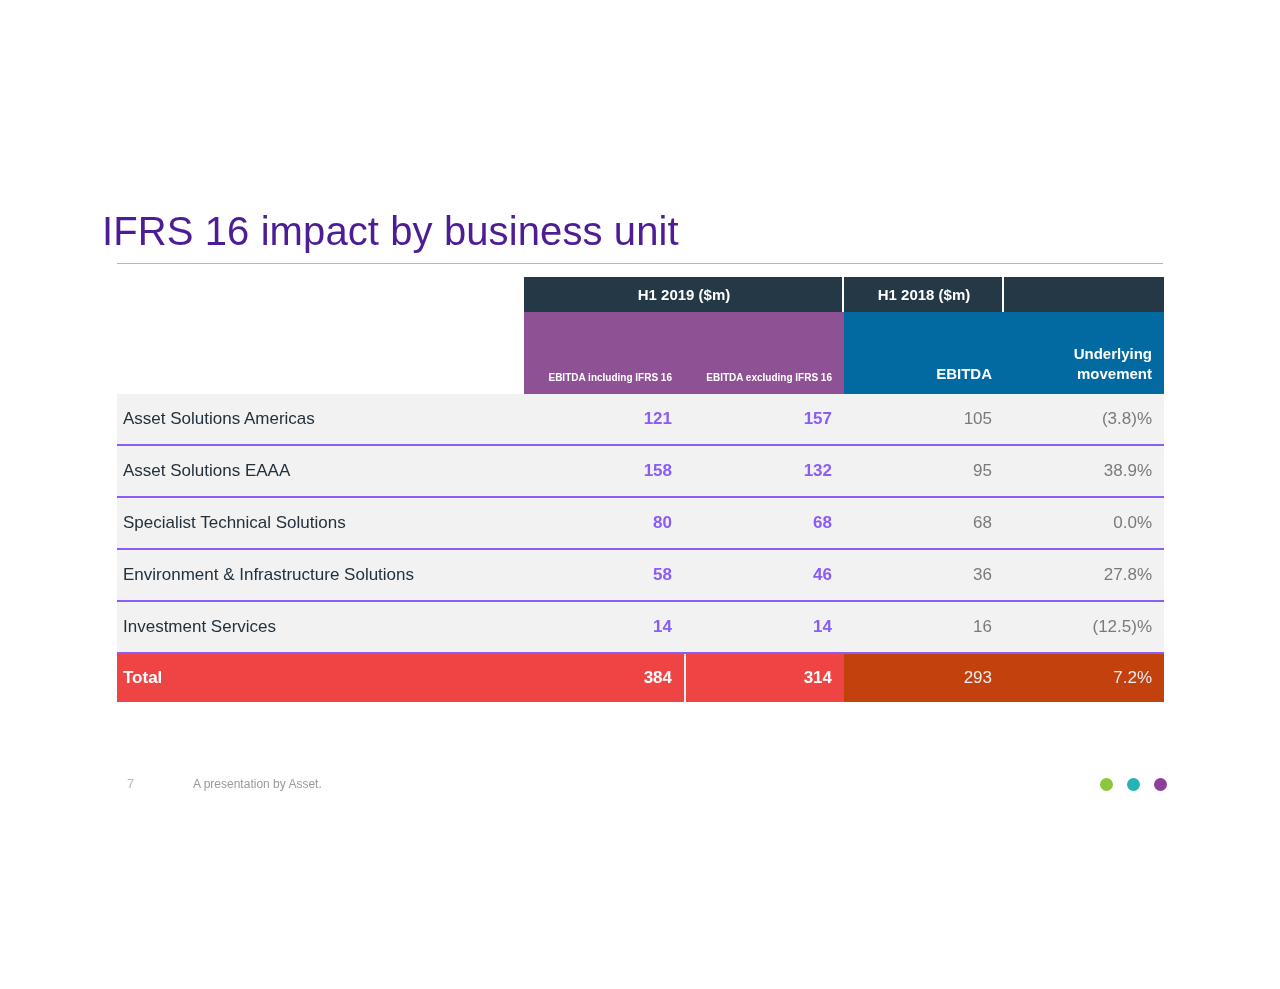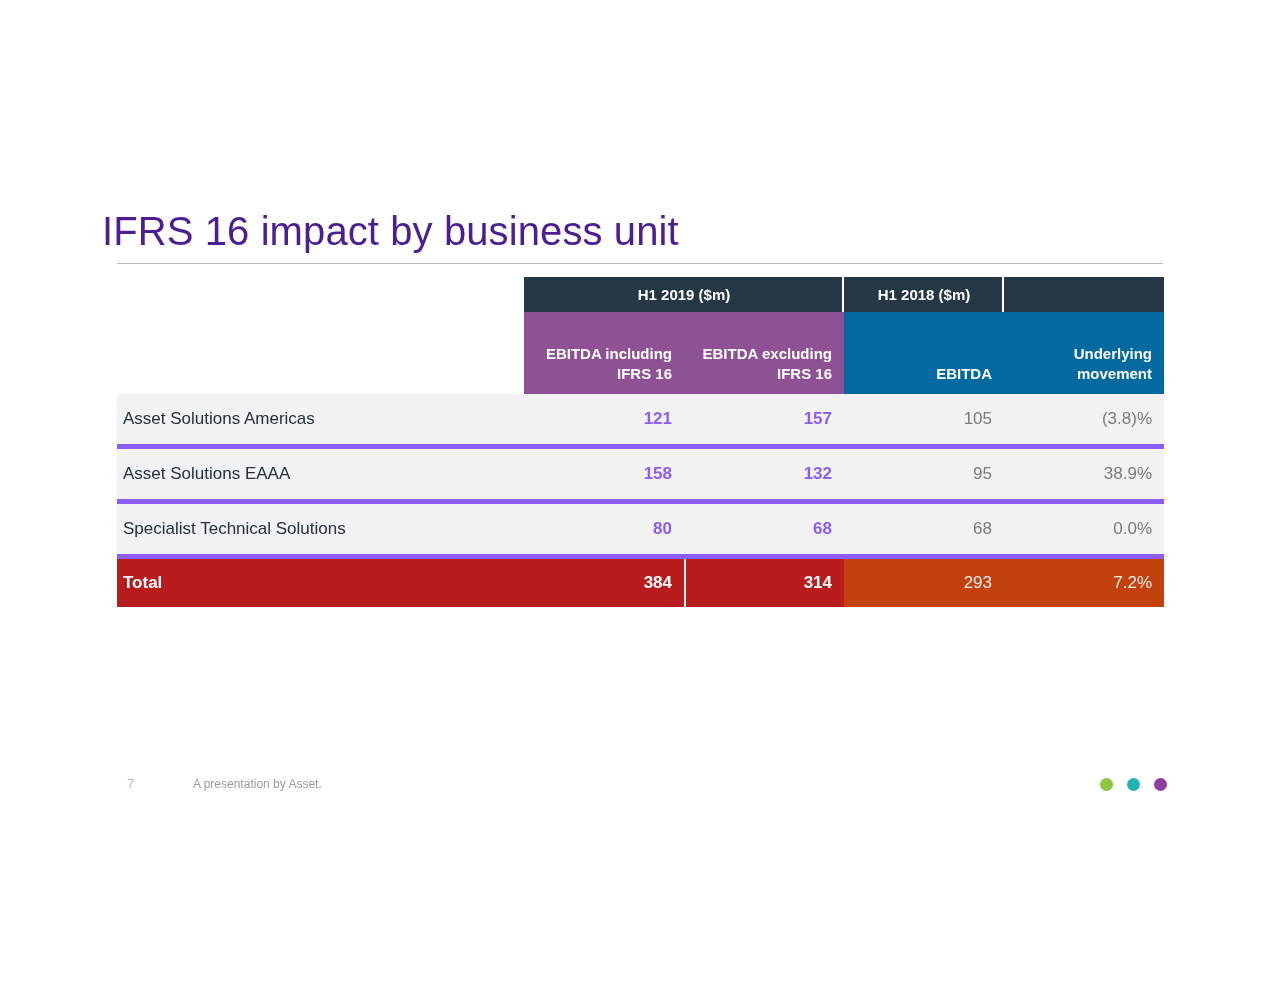--- a/index.html
+++ b/index.html
@@ -39,54 +39,54 @@
     font-size:15px;font-weight:bold;text-align:center;
     padding:0;height:35px;vertical-align:middle;
     position:relative;
   }
   .hb-dark.sep-r{box-shadow:inset -2px 0 0 0 #ffffff;margin-top:40px;}
 
   
   .h2-blank{background:#ffffff;padding:0;border:0;}
   .h2-purple{
     background:#8e5294;color:#ffffff;
-    font-size:15px;font-weight:bold;text-align:right;
+    font-size:10px;font-weight:bold;text-align:right;
     padding:6px 12px 10px 10px;height:66px;vertical-align:bottom;
     line-height:1.35;
   }
   .h2-dark{
     background:#0369a1;color:#ffffff;
     font-size:15px;font-weight:bold;text-align:right;
     padding:6px 12px 10px 10px;height:66px;vertical-align:bottom;
     line-height:1.35;
   }
 
   
   tr.drow td{
     background:#f2f2f2;
     height:50px;
-    border-bottom:5px solid #8b5cf6;
+    border-bottom:2px solid #8b5cf6;
     vertical-align:middle;
     padding:0 12px 0 6px;
   }
   tr.drow td.label{
     text-align:left;font-size:17px;color:#23313c;font-weight:400;padding-left:6px;
   }
   tr.drow td.num-b{
     text-align:right;font-size:17px;color:#8b5cf6;font-weight:bold;
   }
   tr.drow td.num-g{
     text-align:right;font-size:17px;color:#7a7a7a;font-weight:400;
   }
   tr.drow.nolast td{border-bottom:0;}
 
   
   tr.total td{height:48px;vertical-align:middle;padding:0 12px 0 6px;border:0;}
   tr.total td.t-purple{
-    background:#b91c1c;color:#ffffff;font-weight:bold;font-size:17px;
+    background:#ef4444;color:#ffffff;font-weight:bold;font-size:17px;
   }
   tr.total td.t-purple.lbl{text-align:left;padding-left:6px;}
   tr.total td.t-purple.val{text-align:right;}
   tr.total td.t-dark{
     background:#c2410c;color:#e9edf0;font-weight:400;font-size:17px;text-align:right;
   }
   tr.total td.seam{box-shadow:inset 2px 0 0 0 #f2f2f2;}
 
   
   .footer-num{
@@ -151,21 +151,35 @@
         </tr>
 
         <tr class="drow">
           <td class="label">Specialist Technical Solutions</td>
           <td class="num-b">80</td>
           <td class="num-b">68</td>
           <td class="num-g">68</td>
           <td class="num-g">0.0%</td>
         </tr>
 
-
+        <tr class="drow">
+          <td class="label">Environment &amp; Infrastructure Solutions</td>
+          <td class="num-b">58</td>
+          <td class="num-b">46</td>
+          <td class="num-g">36</td>
+          <td class="num-g">27.8%</td>
+        </tr>
+
+        <tr class="drow">
+          <td class="label">Investment Services</td>
+          <td class="num-b">14</td>
+          <td class="num-b">14</td>
+          <td class="num-g">16</td>
+          <td class="num-g">(12.5)%</td>
+        </tr>
 
 
         <tr class="total">
           <td class="t-purple lbl">Total</td>
           <td class="t-purple val">384</td>
           <td class="t-purple val seam">314</td>
           <td class="t-dark">293</td>
           <td class="t-dark">7.2%</td>
         </tr>
 

